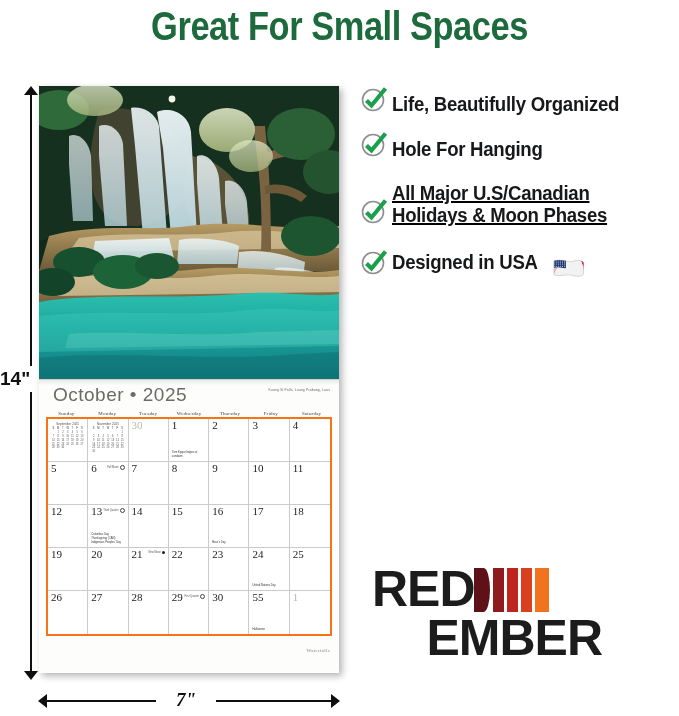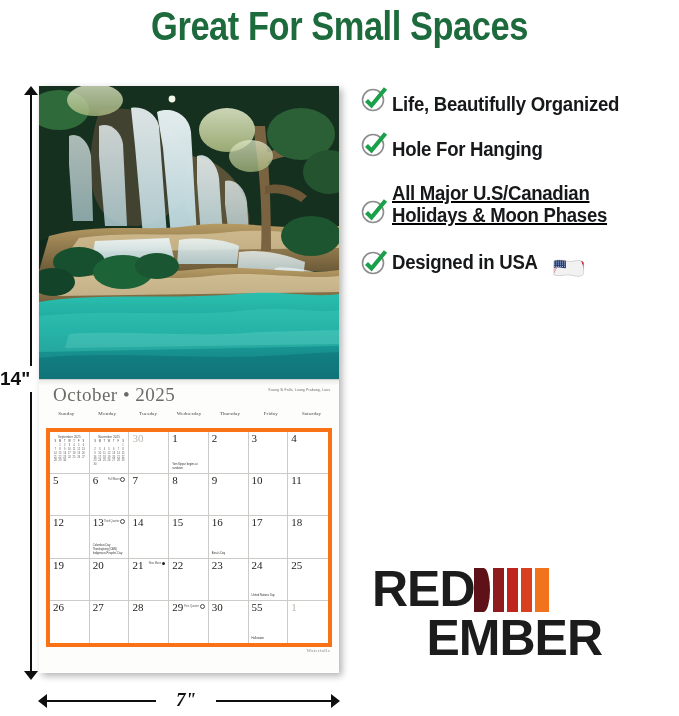--- a/index.html
+++ b/index.html
@@ -48,29 +48,29 @@
     position:absolute;left:39px;top:86px;width:300px;height:587px;
     background:#fff;
     box-shadow:3px 3px 7px rgba(0,0,0,.30);
     overflow:hidden;
   }
   #cal-photo{position:absolute;left:0;top:0;width:300px;height:293px;overflow:hidden;background:#0a1a12;}
   #cal-photo svg{display:block;width:300px;height:293px;}
   #cal-page{position:absolute;left:0;top:293px;width:300px;height:294px;background:#fdfdfb;
     border-top:1px solid #cfcfcf;}
   #cal-head{position:absolute;left:0;top:0;width:300px;height:33px;}
-  #cal-month{position:absolute;left:14px;top:4px;font-family:Liberation Serif, serif;
+  #cal-month{position:absolute;left:14px;top:4px;font-family:Liberation Sans, sans-serif;
     font-size:19px;color:#6c6c66;letter-spacing:.5px;white-space:nowrap;}
   #cal-caption{position:absolute;right:9px;top:8px;font-family:"Liberation Sans",sans-serif;
     font-size:3.4px;color:#6a6a66;white-space:nowrap;letter-spacing:.15px;}
   #dow-row{position:absolute;left:7px;top:31px;width:286px;height:11px;display:flex;}
   #dow-row div{flex:1;text-align:center;font-family:"Liberation Serif",serif;
     font-size:5px;color:#444;letter-spacing:.2px;}
-  #grid{position:absolute;left:7px;top:48px;width:286px;height:219px;
-    border:4px solid #f97316;box-sizing:border-box;
+  #grid{position:absolute;left:7px;top:37px;width:286px;height:219px;
+    border:2px solid #f97316;box-sizing:border-box;
     display:grid;grid-template-columns:repeat(7,1fr);grid-template-rows:repeat(5,1fr);}
   .cell{border-right:1px solid #cbcbc7;border-bottom:1px solid #cbcbc7;position:relative;
     box-sizing:border-box;overflow:hidden;background:#fff;}
   .cell:nth-child(7n){border-right:none;}
   .cell.r5{border-bottom:none;}
   .daynum{position:absolute;left:3px;top:0px;font-family:"Liberation Serif",serif;
     font-size:11px;color:#1b1b1b;line-height:1.15;}
   .daynum.muted{color:#b6b6b2;}
   .moon{position:absolute;right:3px;top:3px;font-family:"Liberation Sans",sans-serif;
     font-size:2.6px;color:#555;text-align:right;line-height:1.25;white-space:nowrap;}

